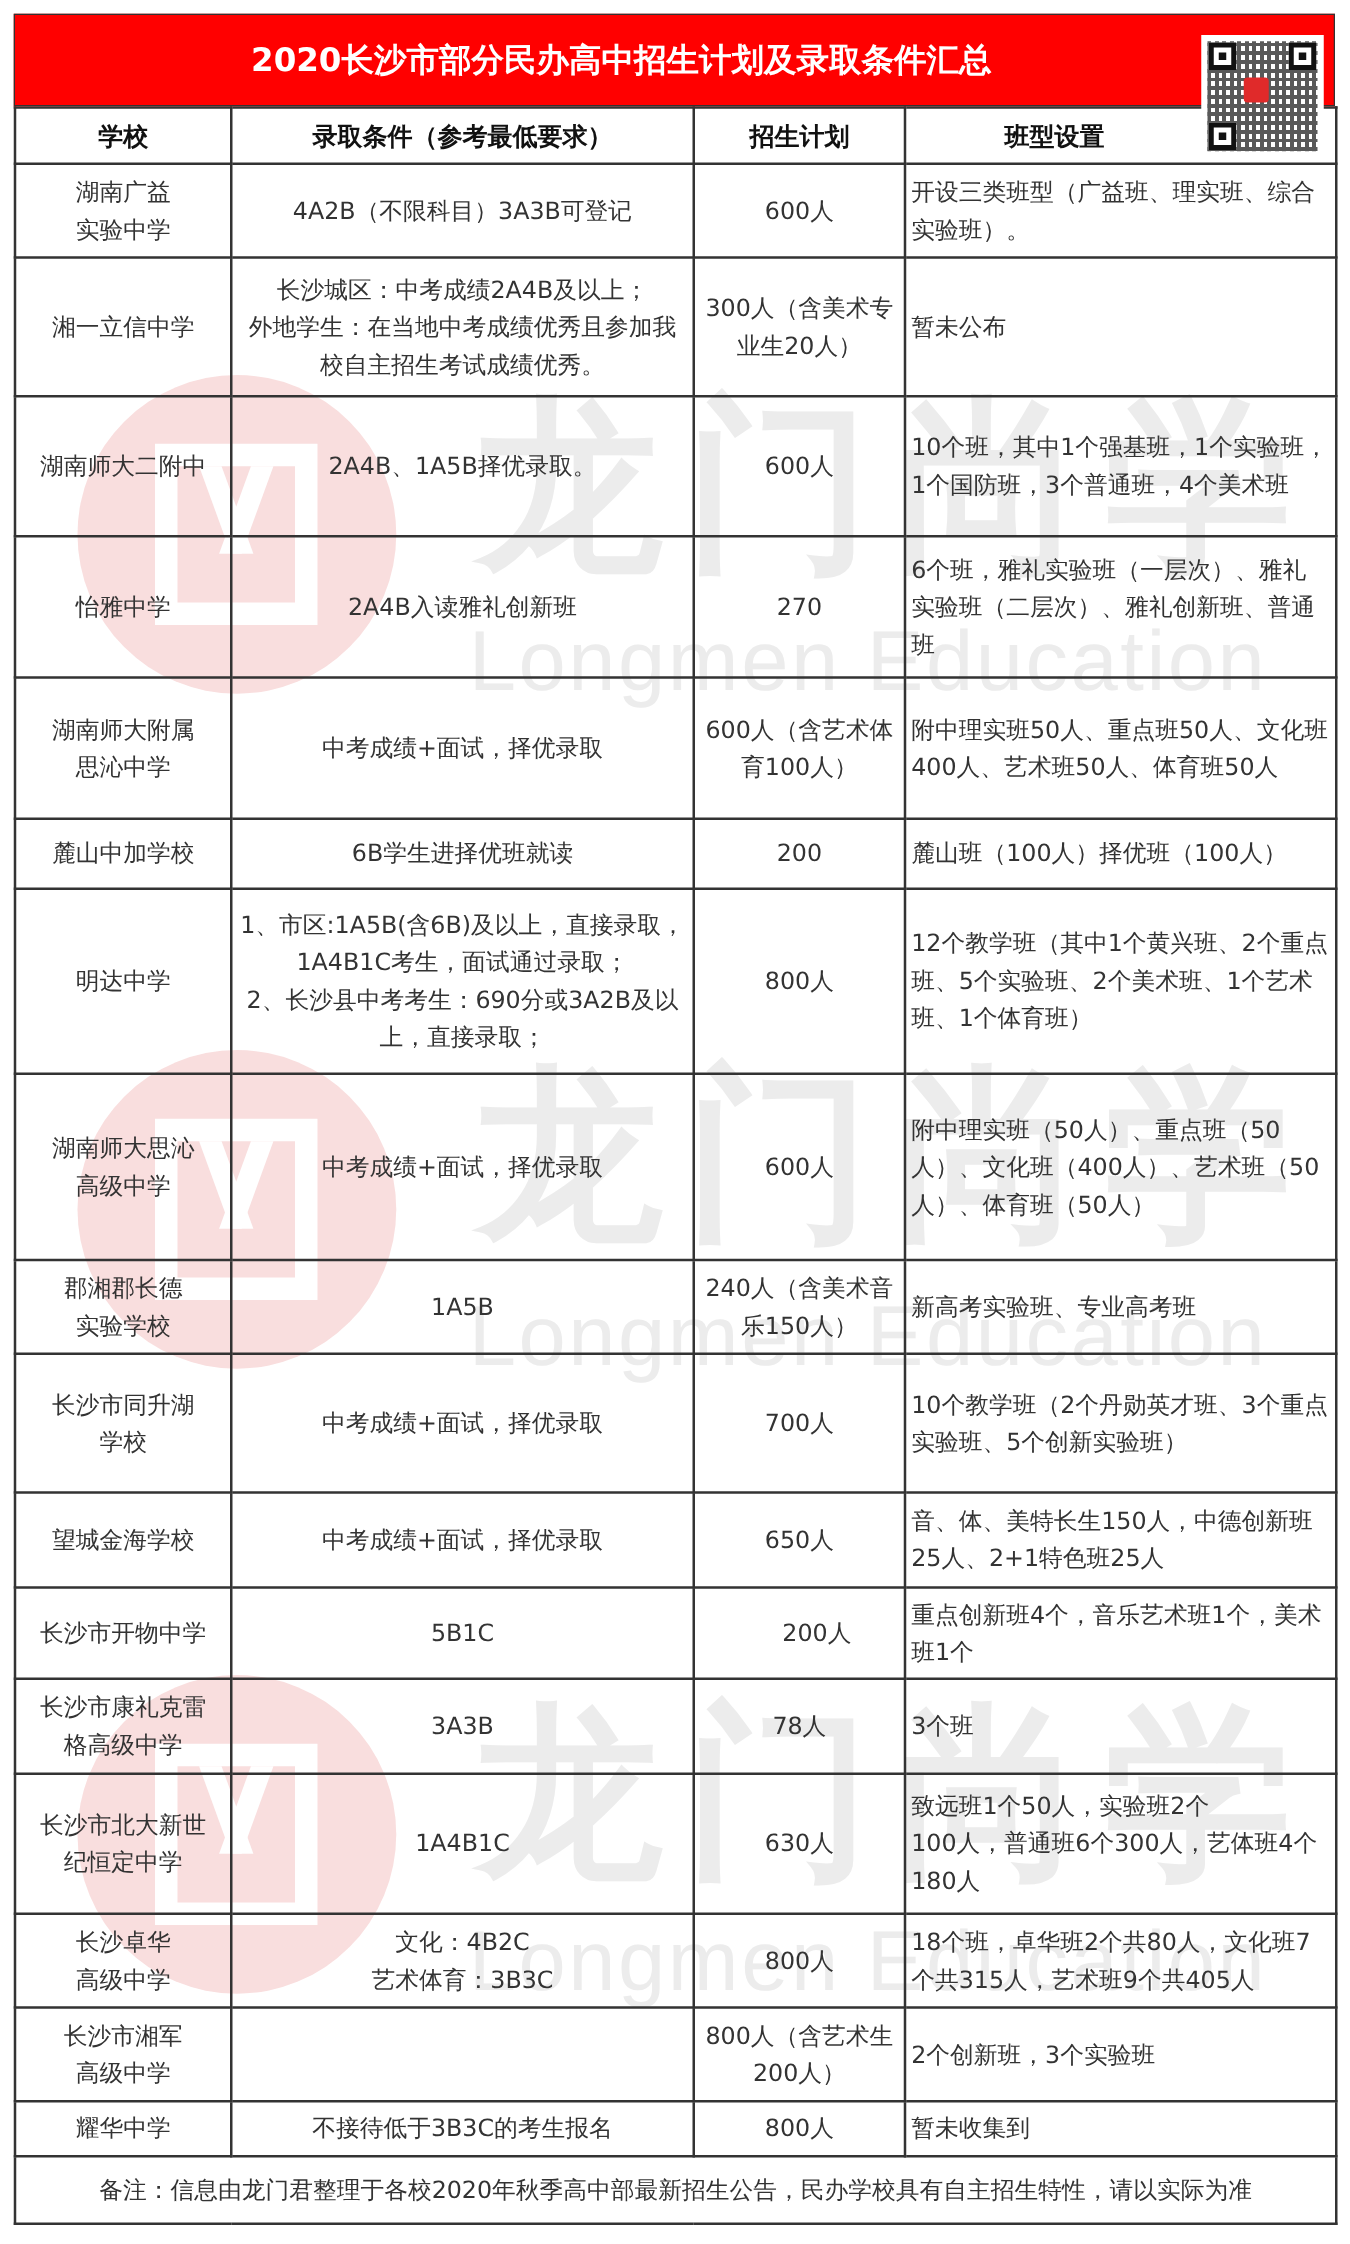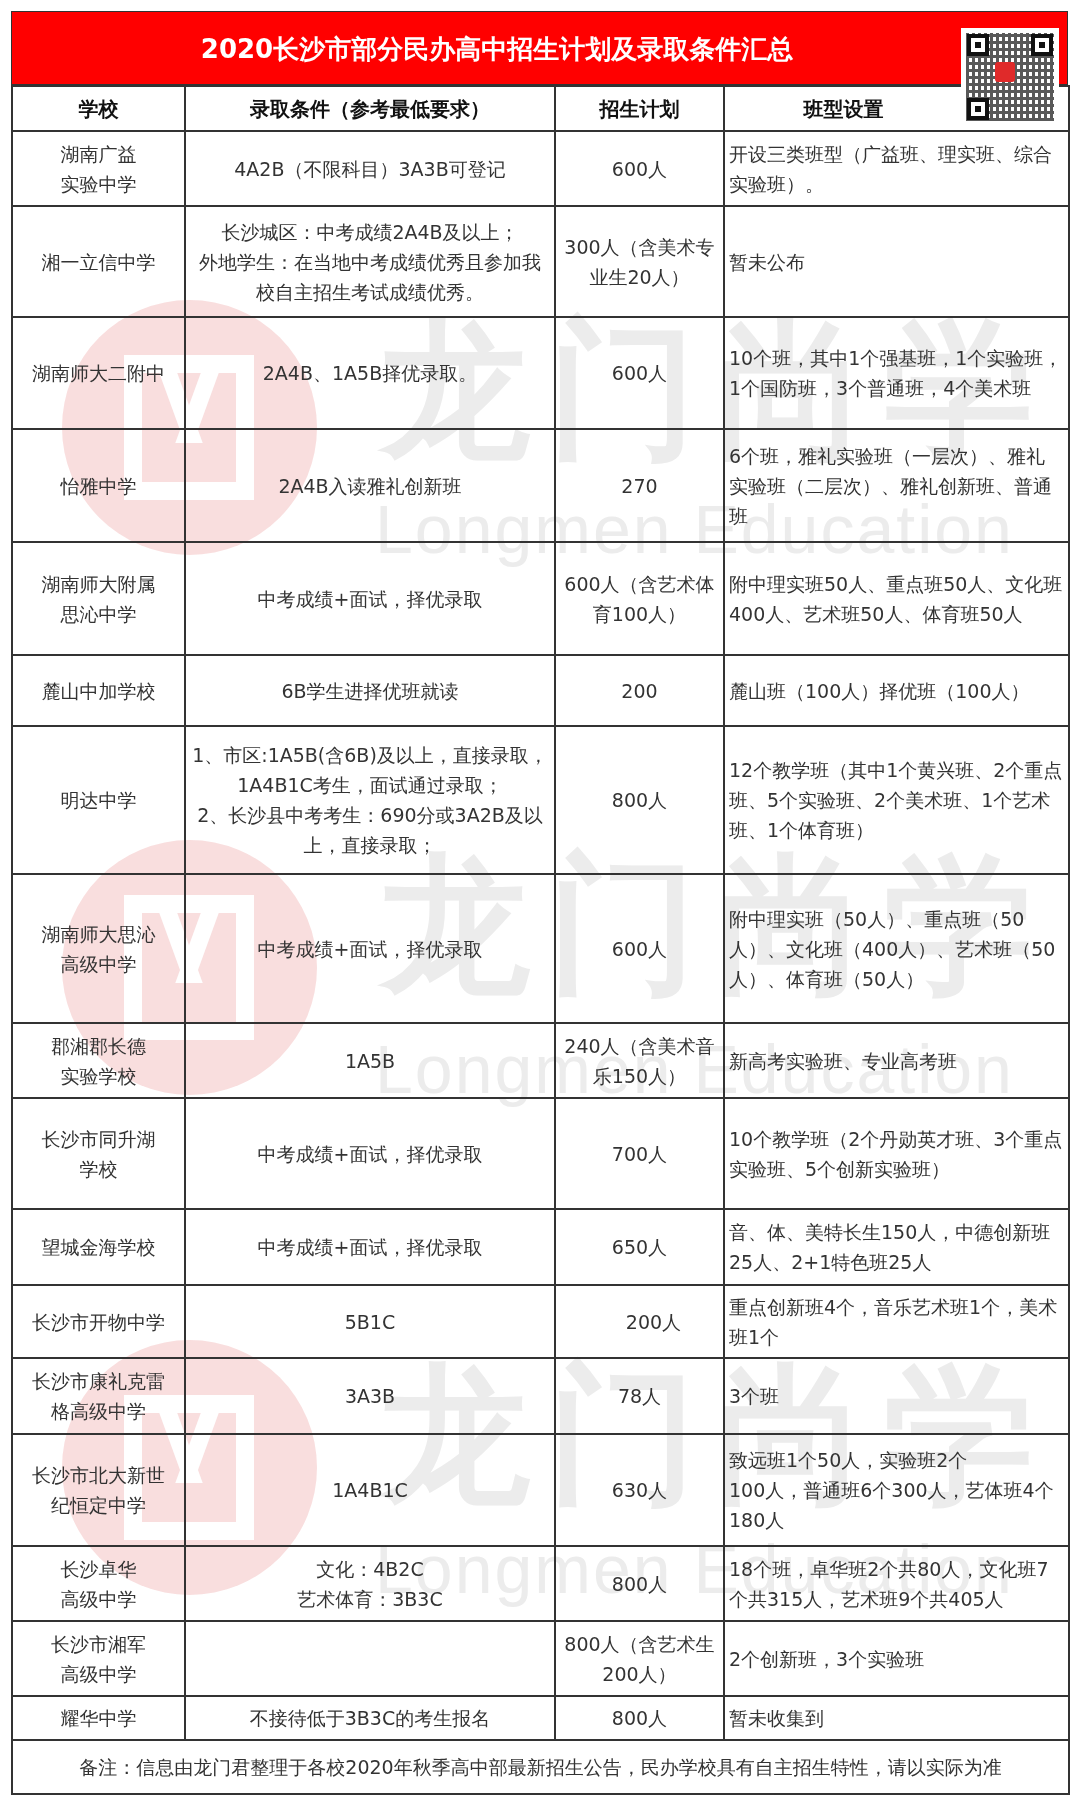--- a/index.html
+++ b/index.html
@@ -113,21 +113,21 @@
         <td class="c" style="white-space: pre-line;">270</td>
         <td class="l" style="white-space: pre-line;">6个班，雅礼实验班（一层次）、雅礼实验班（二层次）、雅礼创新班、普通班</td>
       </tr>
       <tr style="height: 113px;">
         <td class="c" style="white-space: pre-line;">湖南师大附属
 思沁中学</td>
         <td class="c" style="white-space: pre-line;">中考成绩+面试，择优录取</td>
         <td class="c" style="white-space: pre-line;">600人（含艺术体育100人）</td>
         <td class="l" style="white-space: pre-line;">附中理实班50人、重点班50人、文化班400人、艺术班50人、体育班50人</td>
       </tr>
-      <tr style="height: 71px;">
+      <tr style="height: 56px;">
         <td class="c" style="white-space: pre-line;">麓山中加学校</td>
         <td class="c" style="white-space: pre-line;">6B学生进择优班就读</td>
         <td class="c" style="white-space: pre-line;">200</td>
         <td class="l" style="white-space: pre-line;">麓山班（100人）择优班（100人）</td>
       </tr>
       <tr style="height: 148px;">
         <td class="c" style="white-space: pre-line;">明达中学</td>
         <td class="c" style="white-space: pre-line;">1、市区:1A5B(含6B)及以上，直接录取，1A4B1C考生，面试通过录取；
 2、长沙县中考考生：690分或3A2B及以上，直接录取；</td>
         <td class="c" style="white-space: pre-line;">800人</td>

